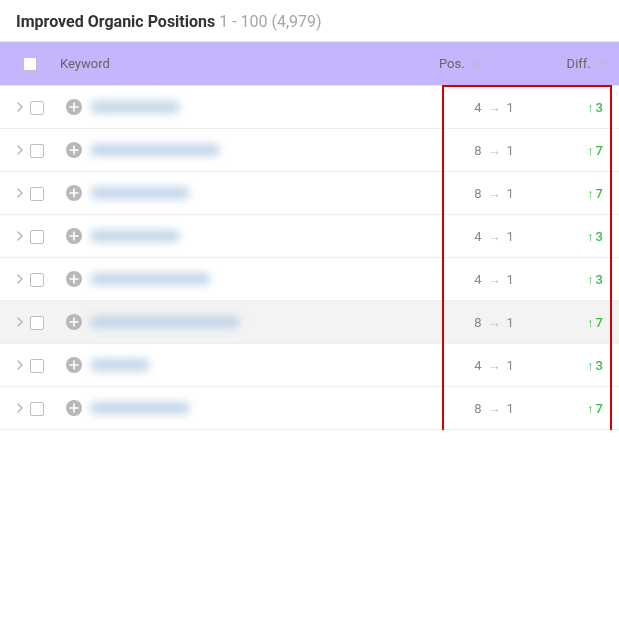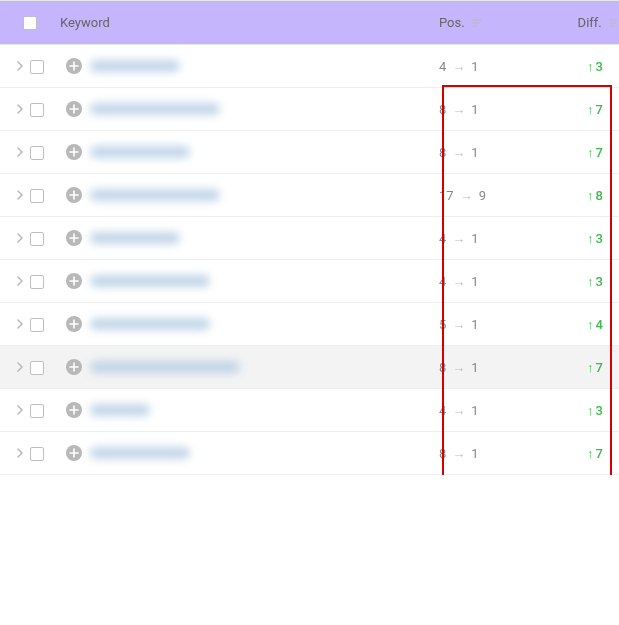--- a/index.html
+++ b/index.html
@@ -87,21 +87,21 @@
   .plus-ico svg { display:block; }
   .kw-blur {
     height:12px;
     border-radius:6px;
     background:#bcd1e6;
     filter: blur(4px);
     opacity:0.9;
   }
 
   .cell-pos {
-    text-align:left;
+    text-align:center;
     color:#888;
     white-space:nowrap;
   }
   .pos-from { color:#888; }
   .pos-arrow { color:#bbb; margin:0 6px; }
   .pos-to { color:#888; }
 
   .cell-diff {
     text-align:right;
     padding-right:16px;
@@ -116,20 +116,24 @@
     border:2px solid #d40000;
     pointer-events:none;
   }
   .wrap { position:relative; width:619px; }
 </style>
 </head>
 <body>
 
 <div class="wrap">
 
+  <div class="header">
+    <span class="title">Improved Organic Positions</span>
+    <span class="range">1 - 100 (4,979)</span>
+  </div>
 
   <table class="table">
     <colgroup>
       <col class="col-check">
       <col class="col-keyword">
       <col class="col-pos">
       <col class="col-diff">
     </colgroup>
     <thead>
       <tr class="thead-row">
@@ -138,21 +142,21 @@
         </th>
         <th>Keyword</th>
         <th style="text-align:left;">
           <span>Pos.</span>
           <span class="sorticon">
             <svg width="10" height="10" viewBox="0 0 10 10">
                 <path d="M1 1h8M1 4h6M1 7h4" stroke="#bbb" stroke-width="1.2" stroke-linecap="round"></path>
               </svg>
           </span>
         </th>
-        <th style="text-align:right; padding-right:0;">
+        <th style="text-align:right; padding-right:11px;">
           <span>Diff.</span>
           <span class="sorticon">
             <svg width="10" height="10" viewBox="0 0 10 10">
                 <path d="M1 1h8M1 4h6M1 7h4" stroke="#bbb" stroke-width="1.2" stroke-linecap="round"></path>
               </svg>
           </span>
         </th>
       </tr>
     </thead>
     <tbody id="tbody">
@@ -211,37 +215,20 @@
           <td class="cell-check"><span class="chev"><svg width="8" height="10" viewBox="0 0 8 10">
                 <path d="M2 1l4 4-4 4" stroke="#b8b8b8" stroke-width="1.5" fill="none" stroke-linecap="round" stroke-linejoin="round"></path>
               </svg></span><span class="checkbox-box"></span></td>
           <td>
             <div class="cell-keyword">
               <span class="plus-ico">
                 <svg width="10" height="10" viewBox="0 0 10 10">
                   <path d="M5 1v8M1 5h8" stroke="#fff" stroke-width="1.6" stroke-linecap="round"></path>
                 </svg>
               </span>
-              <span class="kw-blur" style="width:130px"></span>
-            </div>
-          </td>
-          <td class="cell-pos"><span class="pos-from">17</span><span class="pos-arrow">→</span><span class="pos-to">9</span></td>
-          <td class="cell-diff"><span class="arrup">↑</span>8</td>
-        </tr>
-        <tr>
-          <td class="cell-check"><span class="chev"><svg width="8" height="10" viewBox="0 0 8 10">
-                <path d="M2 1l4 4-4 4" stroke="#b8b8b8" stroke-width="1.5" fill="none" stroke-linecap="round" stroke-linejoin="round"></path>
-              </svg></span><span class="checkbox-box"></span></td>
-          <td>
-            <div class="cell-keyword">
-              <span class="plus-ico">
-                <svg width="10" height="10" viewBox="0 0 10 10">
-                  <path d="M5 1v8M1 5h8" stroke="#fff" stroke-width="1.6" stroke-linecap="round"></path>
-                </svg>
-              </span>
               <span class="kw-blur" style="width:90px"></span>
             </div>
           </td>
           <td class="cell-pos"><span class="pos-from">4</span><span class="pos-arrow">→</span><span class="pos-to">1</span></td>
           <td class="cell-diff"><span class="arrup">↑</span>3</td>
         </tr>
         <tr>
           <td class="cell-check"><span class="chev"><svg width="8" height="10" viewBox="0 0 8 10">
                 <path d="M2 1l4 4-4 4" stroke="#b8b8b8" stroke-width="1.5" fill="none" stroke-linecap="round" stroke-linejoin="round"></path>
               </svg></span><span class="checkbox-box"></span></td>
@@ -251,37 +238,20 @@
                 <svg width="10" height="10" viewBox="0 0 10 10">
                   <path d="M5 1v8M1 5h8" stroke="#fff" stroke-width="1.6" stroke-linecap="round"></path>
                 </svg>
               </span>
               <span class="kw-blur" style="width:120px"></span>
             </div>
           </td>
           <td class="cell-pos"><span class="pos-from">4</span><span class="pos-arrow">→</span><span class="pos-to">1</span></td>
           <td class="cell-diff"><span class="arrup">↑</span>3</td>
         </tr>
-        <tr>
-          <td class="cell-check"><span class="chev"><svg width="8" height="10" viewBox="0 0 8 10">
-                <path d="M2 1l4 4-4 4" stroke="#b8b8b8" stroke-width="1.5" fill="none" stroke-linecap="round" stroke-linejoin="round"></path>
-              </svg></span><span class="checkbox-box"></span></td>
-          <td>
-            <div class="cell-keyword">
-              <span class="plus-ico">
-                <svg width="10" height="10" viewBox="0 0 10 10">
-                  <path d="M5 1v8M1 5h8" stroke="#fff" stroke-width="1.6" stroke-linecap="round"></path>
-                </svg>
-              </span>
-              <span class="kw-blur" style="width:120px"></span>
-            </div>
-          </td>
-          <td class="cell-pos"><span class="pos-from">5</span><span class="pos-arrow">→</span><span class="pos-to">1</span></td>
-          <td class="cell-diff"><span class="arrup">↑</span>4</td>
-        </tr>
         <tr class="hovered">
           <td class="cell-check"><span class="chev"><svg width="8" height="10" viewBox="0 0 8 10">
                 <path d="M2 1l4 4-4 4" stroke="#b8b8b8" stroke-width="1.5" fill="none" stroke-linecap="round" stroke-linejoin="round"></path>
               </svg></span><span class="checkbox-box"></span></td>
           <td>
             <div class="cell-keyword">
               <span class="plus-ico">
                 <svg width="10" height="10" viewBox="0 0 10 10">
                   <path d="M5 1v8M1 5h8" stroke="#fff" stroke-width="1.6" stroke-linecap="round"></path>
                 </svg>

